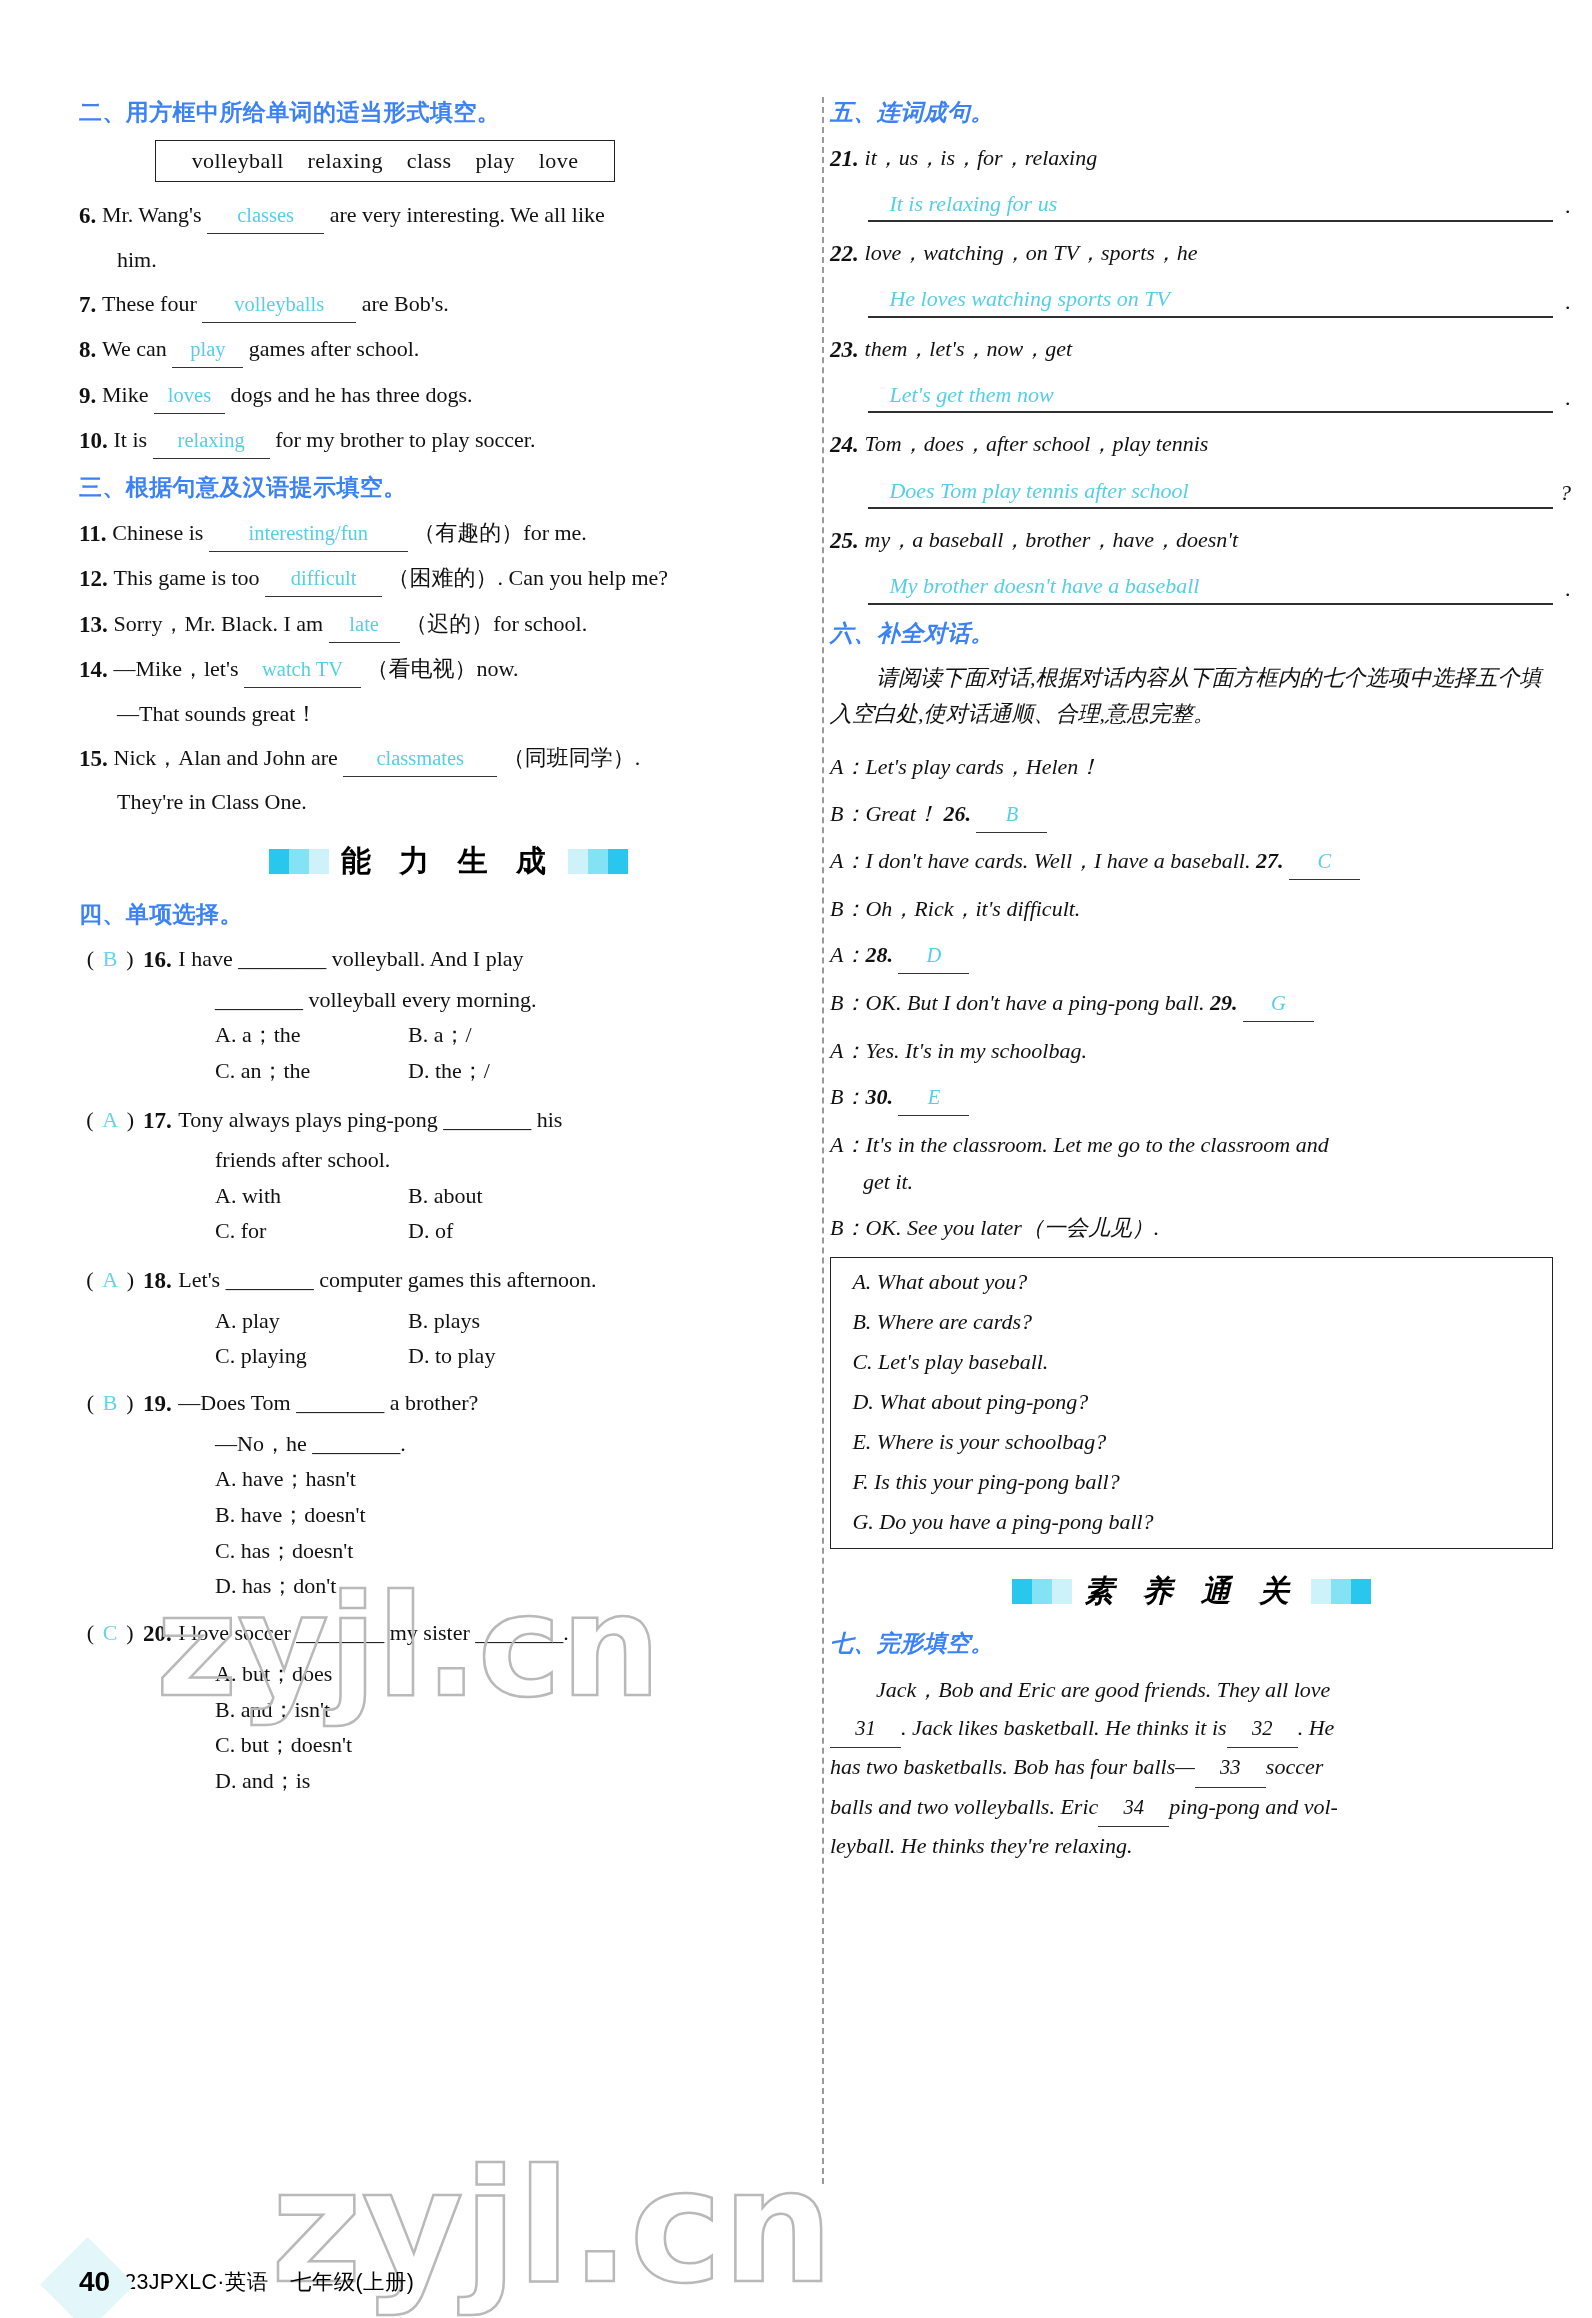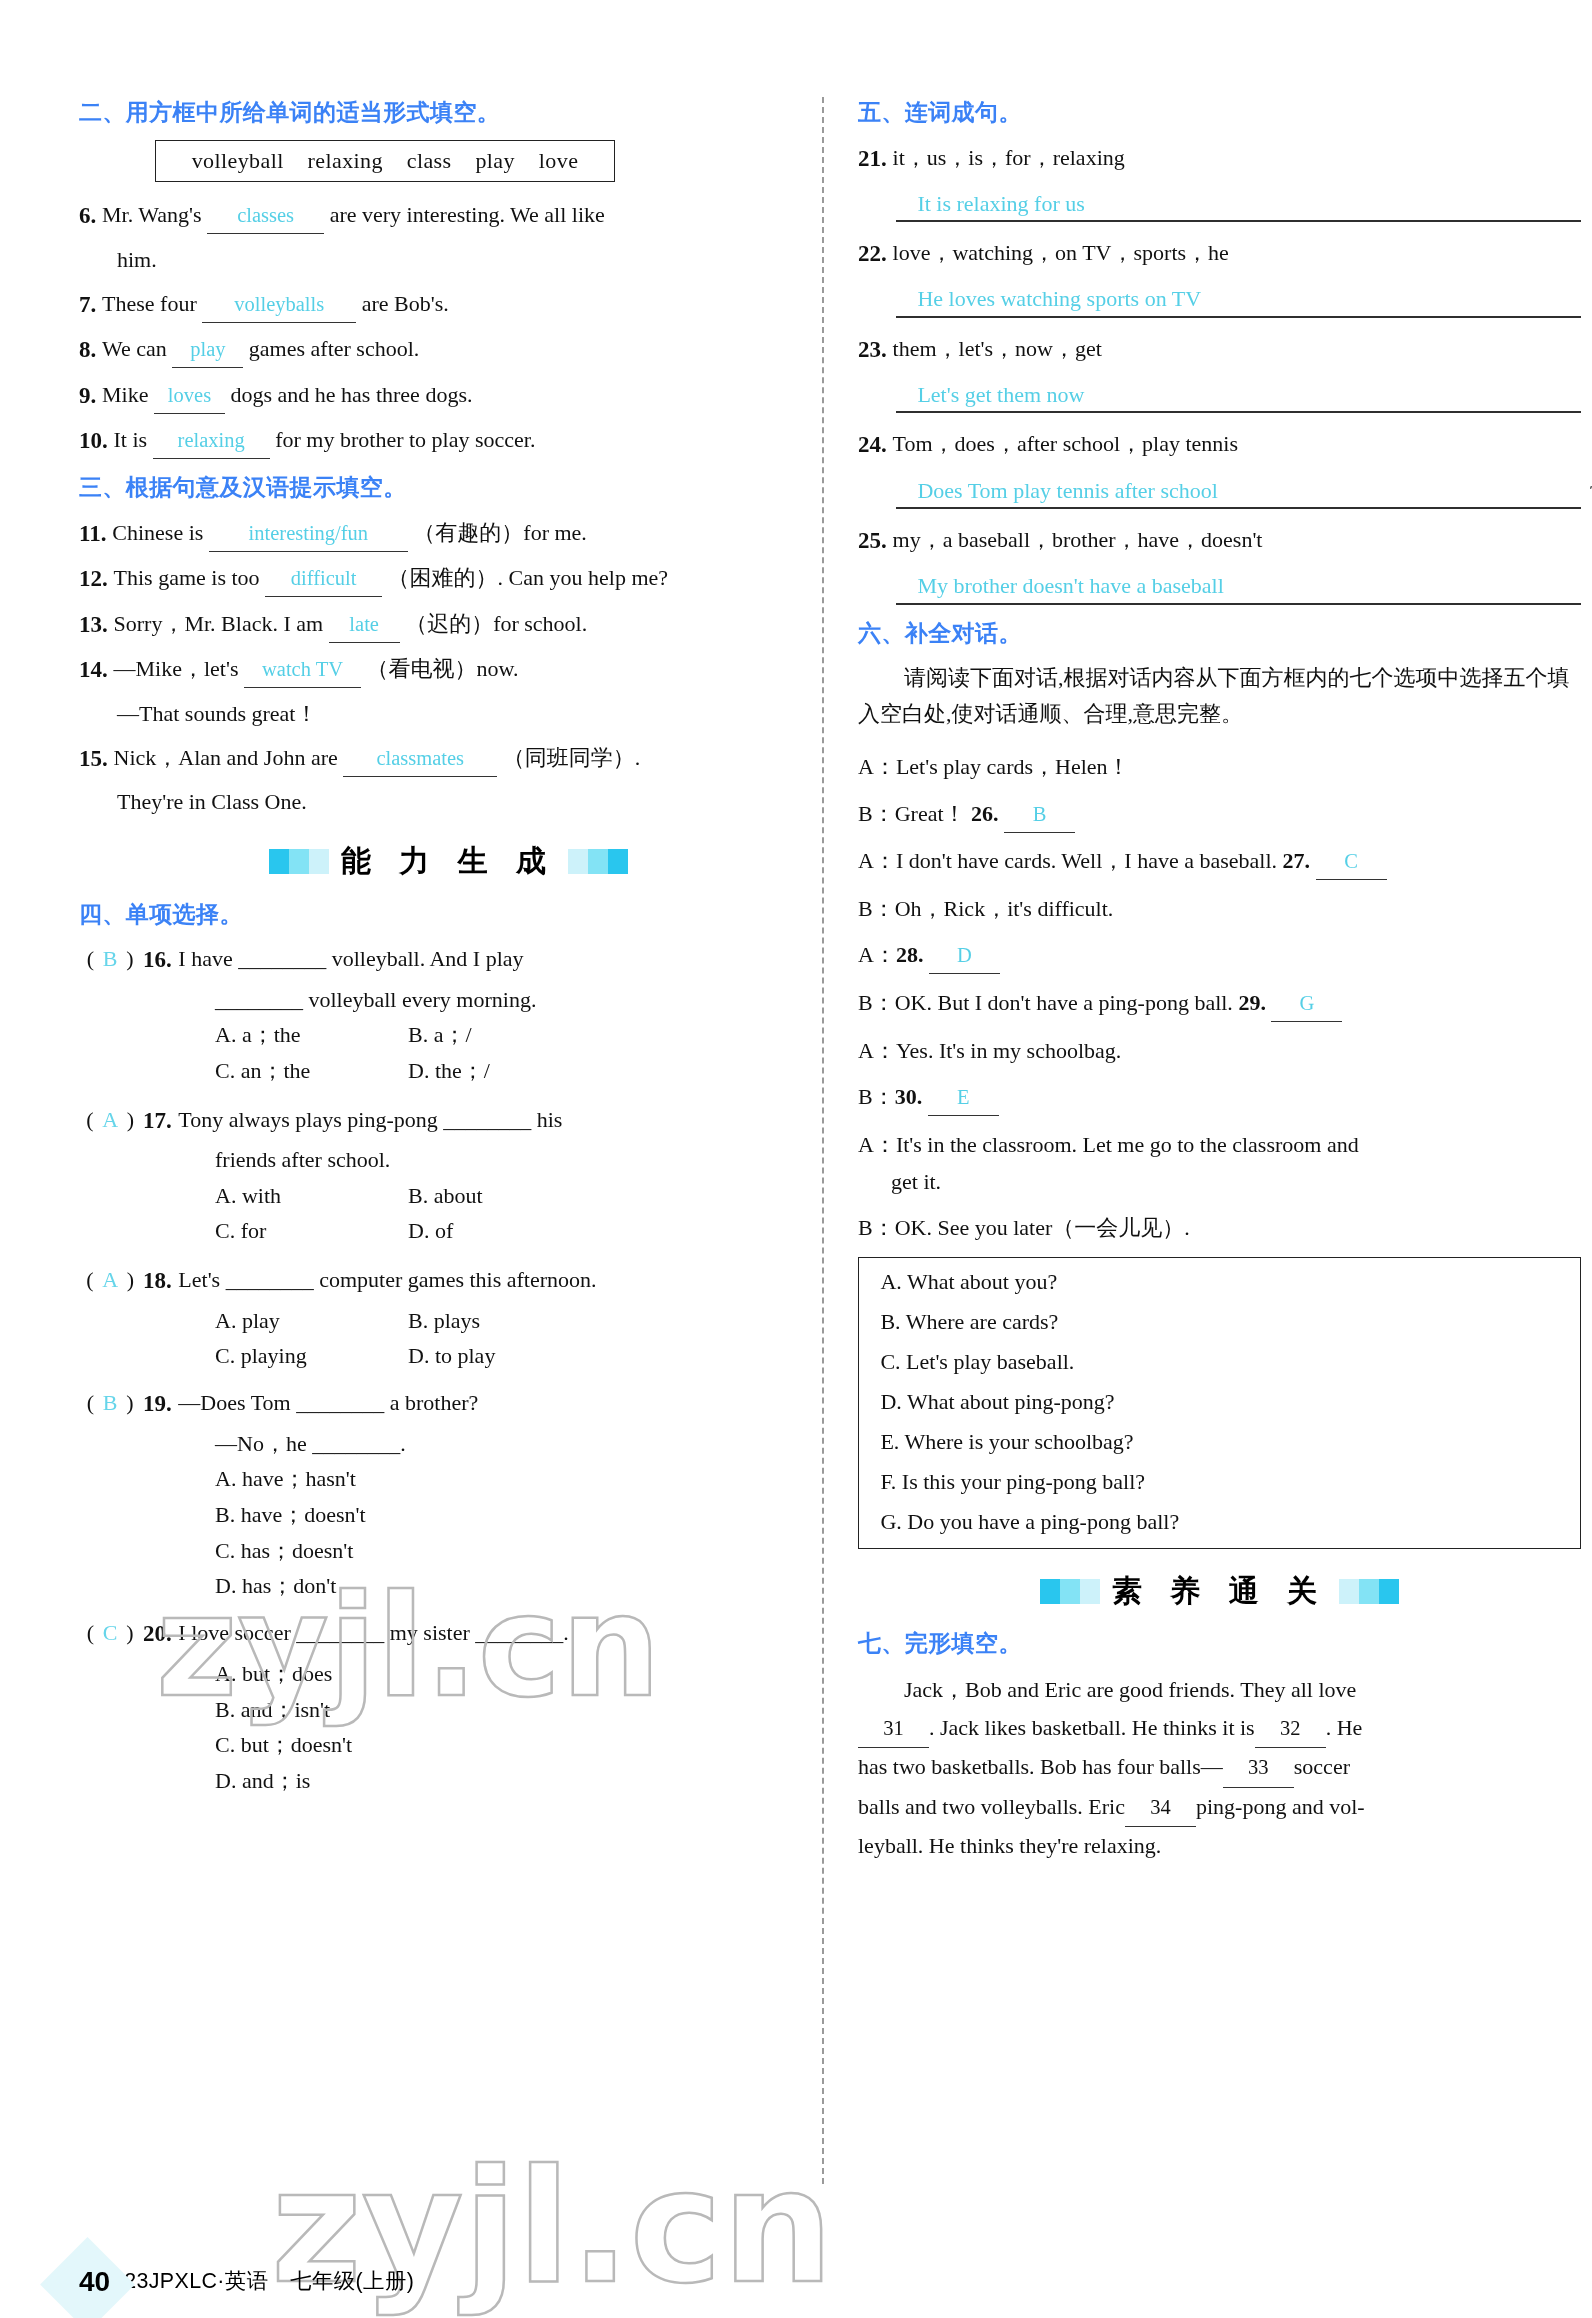--- a/index.html
+++ b/index.html
@@ -19,21 +19,21 @@
     position: absolute;
     inset: 0;
   }
   
   .col {
     position: absolute;
     top: 0;
     box-sizing: border-box;
   }
   .col-left  { left: 79px;  width: 739px; }
-  .col-right { left: 858px; width: 723px; }
+  .col-right { left: 830px; width: 723px; font-style: italic; }
 
   .divider {
     position: absolute;
     left: 822px;
     top: 97px;
     height: 2087px;
     border-left: 2.5px dashed #9a9a9a;
   }
 
   
@@ -176,21 +176,21 @@
 
   
   .cloze { font-size: 22px; line-height: 1.74; }
 
   
   .footer {
     position: absolute;
     left: 79px;
     bottom: 21.4px;
     display: flex;
-    align-items: flex-start;
+    align-items: center;
     gap: 14px;
     font-family: "Liberation Sans", "DejaVu Sans", sans-serif;
   }
   .footer .pageno {
     font-weight: bold;
     font-size: 28px;
     color: #000;
     position: relative;
     z-index: 2;
   }

